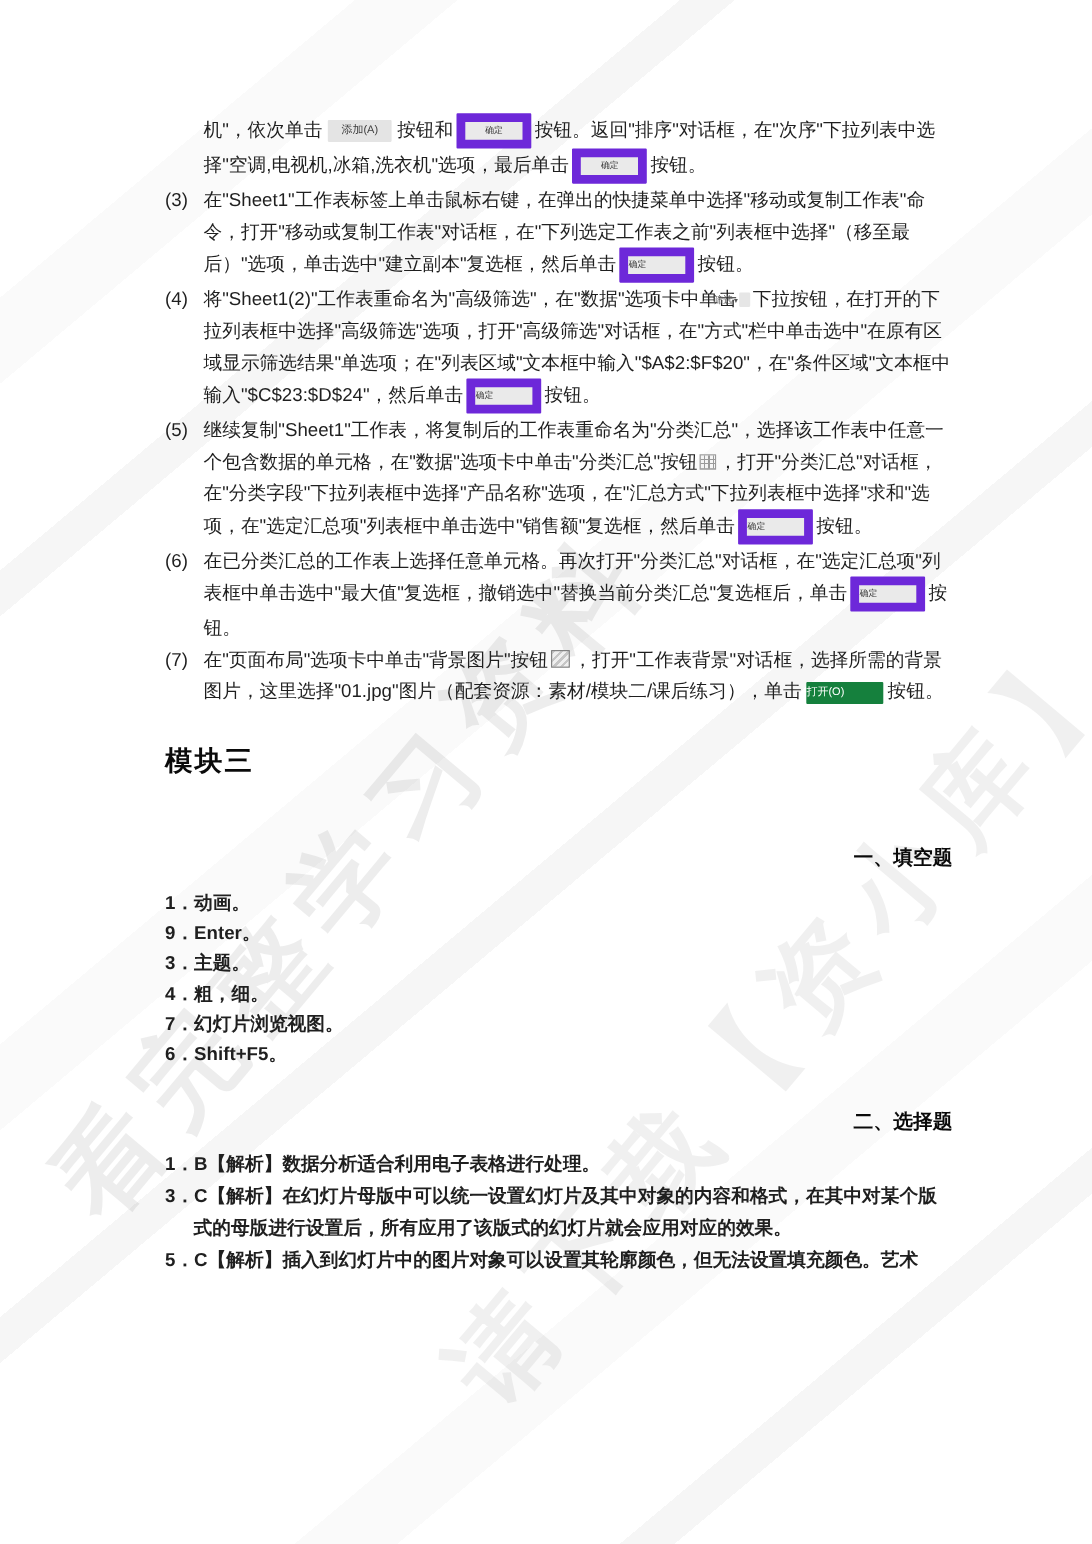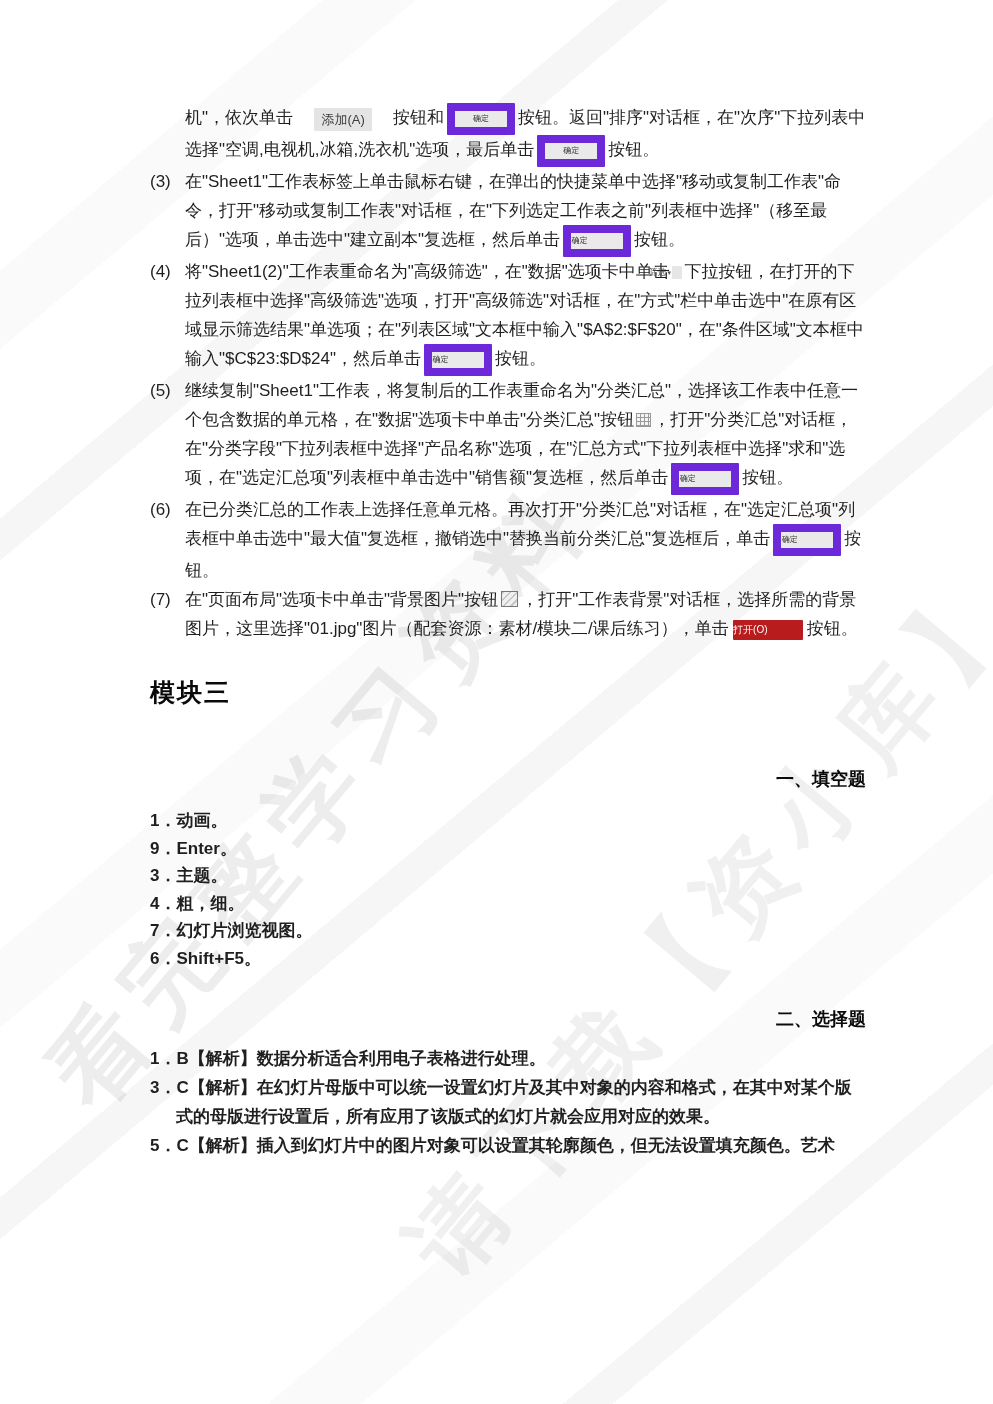--- a/index.html
+++ b/index.html
@@ -32,25 +32,25 @@
   .step  { padding-left:35px; text-indent:-35px; }
   .step .num { display:inline-block; width:35px; text-indent:0; }
   #module-heading { margin:26px 0 0 0; font-size:25px; line-height:46px; font-weight:700; color:#0a0a0a; letter-spacing:2px; }
   .sec-title { margin-top:50px; font-size:18px; font-weight:700; color:#0a0a0a;text-align:right; }
   .sec-title.second { margin-top:33px; }
   .anslist { margin-top:13px; line-height:27.5px;font-weight:bold; }
   .anslist.choice { margin-top:10px; line-height:29px; }
   .anslist.choice .ans { padding-left:26px; text-indent:-26px; }
   
   .ibtn { display:inline-block; vertical-align:middle; text-align:center; line-height:1; border-radius:1px; }
-  .ibtn.gray { background:#e4e4e4; color:#3c3c3c; font-size:13px; padding:5px 7px; min-width:44px; margin:0 21px; }
+  .ibtn.gray { background:#e4e4e4; color:#3c3c3c; font-size:10px; padding:5px 7px; min-width:44px; margin:0 5px; }
   .ibtn.ok   { background:#eaeaea; color:#333333; font-size:8px; padding:4px 6px; min-width:40px; margin:0 3px; border:8px solid #6d28d9; }
   .ibtn.mini { background:#e6e6e6; color:#555555; font-size:9px; padding:2px 3px; margin:0 2px; }
   .ibtn.mini .caret { font-size:7px; margin-left:1px; }
-  .ibtn.blue { background:#b91c1c; color:#ffffff; font-size:10px; padding:5px 9px; min-width:52px; margin:0 4px; }
+  .ibtn.blue { background:#15803d; color:#ffffff; font-size:10px; padding:5px 9px; min-width:52px; margin:0 4px; }
   
   .inline-icon { display:inline-block; vertical-align:-2px; }
   .icon-subtotal {
     width:13px; height:12px; margin:0 2px; border:1px solid #999;
     background-color:#f5f5f5;
     background-image:
       repeating-linear-gradient(to right, transparent 0 3px, #9a9a9a 3px 4px),
       repeating-linear-gradient(to bottom, transparent 0 3px, #9a9a9a 3px 4px);
   }
   .icon-picture {

